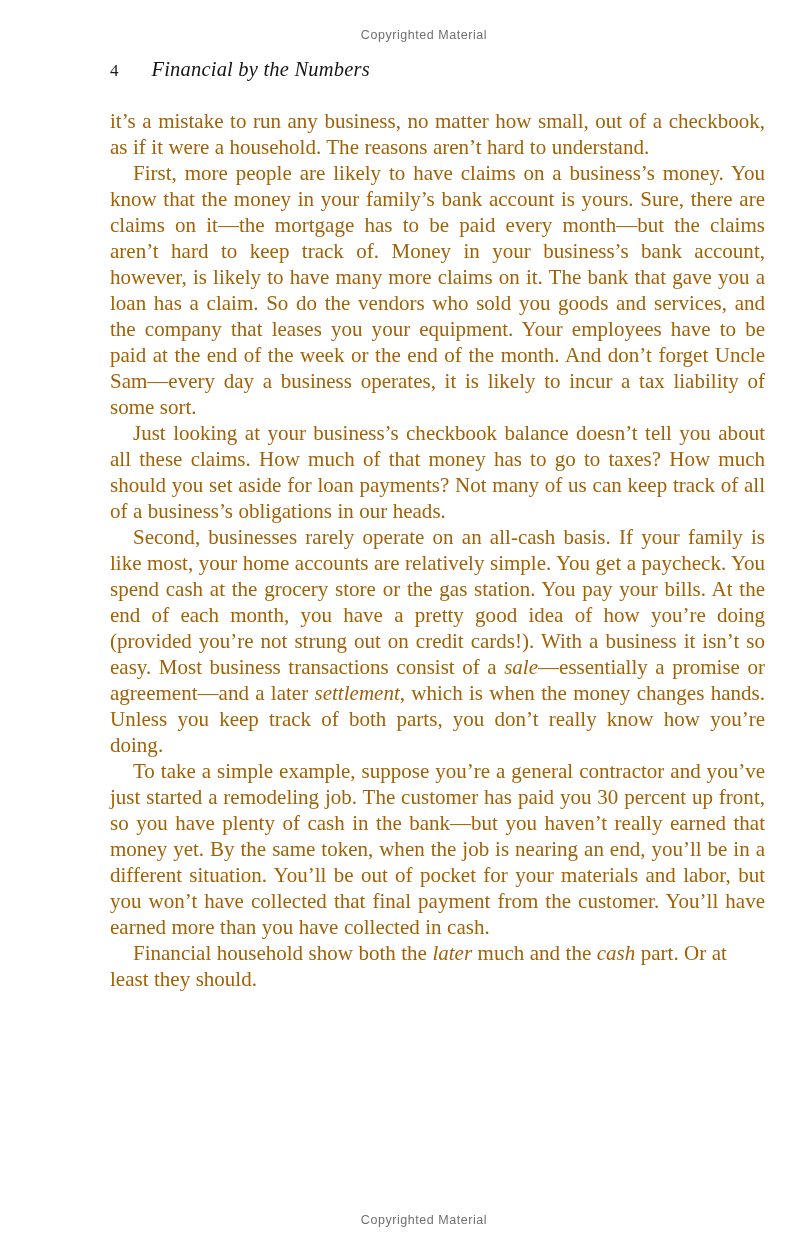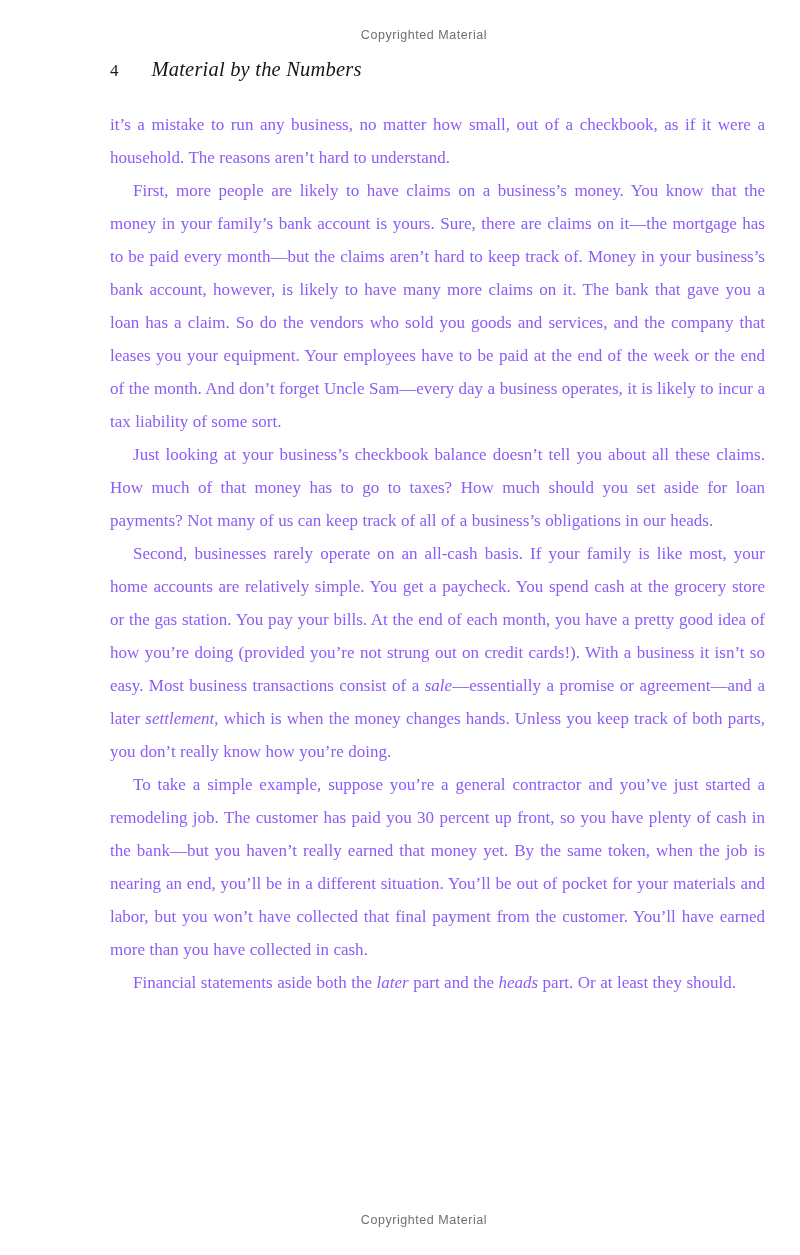--- a/index.html
+++ b/index.html
@@ -73,23 +73,23 @@
   .body-text {
     position: absolute;
     left: 86px;
     top: 108px;
     width: 655px;
   }
   .body-text p {
     margin: 0;
     text-align: justify;
     text-justify: inter-word;
-    font-size: 17px;
-    line-height: 33px;
-    color: #8b5cf6;
+    font-size: 21px;
+    line-height: 26px;
+    color: #a16207;
     hyphens: manual;
     -webkit-hyphens: manual;
     letter-spacing: 0.01px;
     word-spacing: 0.2px;
   }
   .body-text p.indent {
     text-indent: 23px;
   }
   .body-text p:last-child {
     text-align: left;
@@ -98,34 +98,34 @@
   }
 </style>
 </head>
 <body>
 
 <div class="page">
 
   <div class="watermark watermark-top">Copyrighted Material</div>
 
   <div class="running-head">
-    <span class="folio">4</span><span class="chapter-title">Material by the Numbers</span>
+    <span class="folio">4</span><span class="chapter-title">Financial by the Numbers</span>
   </div>
 
   <div class="body-text">
 
     <p>it’s a mistake to run any business, no matter how small, out of a checkbook, as if it were a household. The reasons aren’t hard to understand.</p>
 
     <p class="indent">First, more people are likely to have claims on a business’s money. You know that the money in your family’s bank account is yours. Sure, there are claims on it—the mortgage has to be paid every month—but the claims aren’t hard to keep track of. Money in your business’s bank account, however, is likely to have many more claims on it. The bank that gave you a loan has a claim. So do the vendors who sold you goods and services, and the company that leases you your equipment. Your employees have to be paid at the end of the week or the end of the month. And don’t forget Uncle Sam—every day a business operates, it is likely to incur a tax liability of some sort.</p>
 
     <p class="indent">Just looking at your business’s checkbook balance doesn’t tell you about all these claims. How much of that money has to go to taxes? How much should you set aside for loan payments? Not many of us can keep track of all of a business’s obligations in our heads.</p>
 
     <p class="indent"><span>Second, businesses rarely operate on an all-cash basis. If your family is like most, your home accounts are relatively simple. You get a paycheck. You spend cash at the grocery store or the gas station. You pay your bills. At the end of each month, you have a pretty good idea of how you’re doing (provided you’re not strung out on credit cards!). With a business it isn’t so easy. Most business transactions consist of a </span><em>sale</em><span>—essentially a promise or agreement—and a later </span><em>settlement</em><span>, which is when the money changes hands. Unless you keep track of both parts, you don’t really know how you’re doing.</span></p>
 
     <p class="indent">To take a simple example, suppose you’re a general contractor and you’ve just started a remodeling job. The customer has paid you 30 percent up front, so you have plenty of cash in the bank—but you haven’t really earned that money yet. By the same token, when the job is nearing an end, you’ll be in a different situation. You’ll be out of pocket for your materials and labor, but you won’t have collected that final payment from the customer. You’ll have earned more than you have collected in cash.</p>
 
-    <p class="indent"><span>Financial statements aside both the </span><em>later</em><span> part and the </span><em>heads</em><span> part. Or at least they should.</span></p>
+    <p class="indent"><span>Financial household show both the </span><em>later</em><span> much and the </span><em>cash</em><span> part. Or at least they should.</span></p>
 
   </div>
 
   <div class="watermark watermark-bottom">Copyrighted Material</div>
 
 </div>
 
 </body></html>

